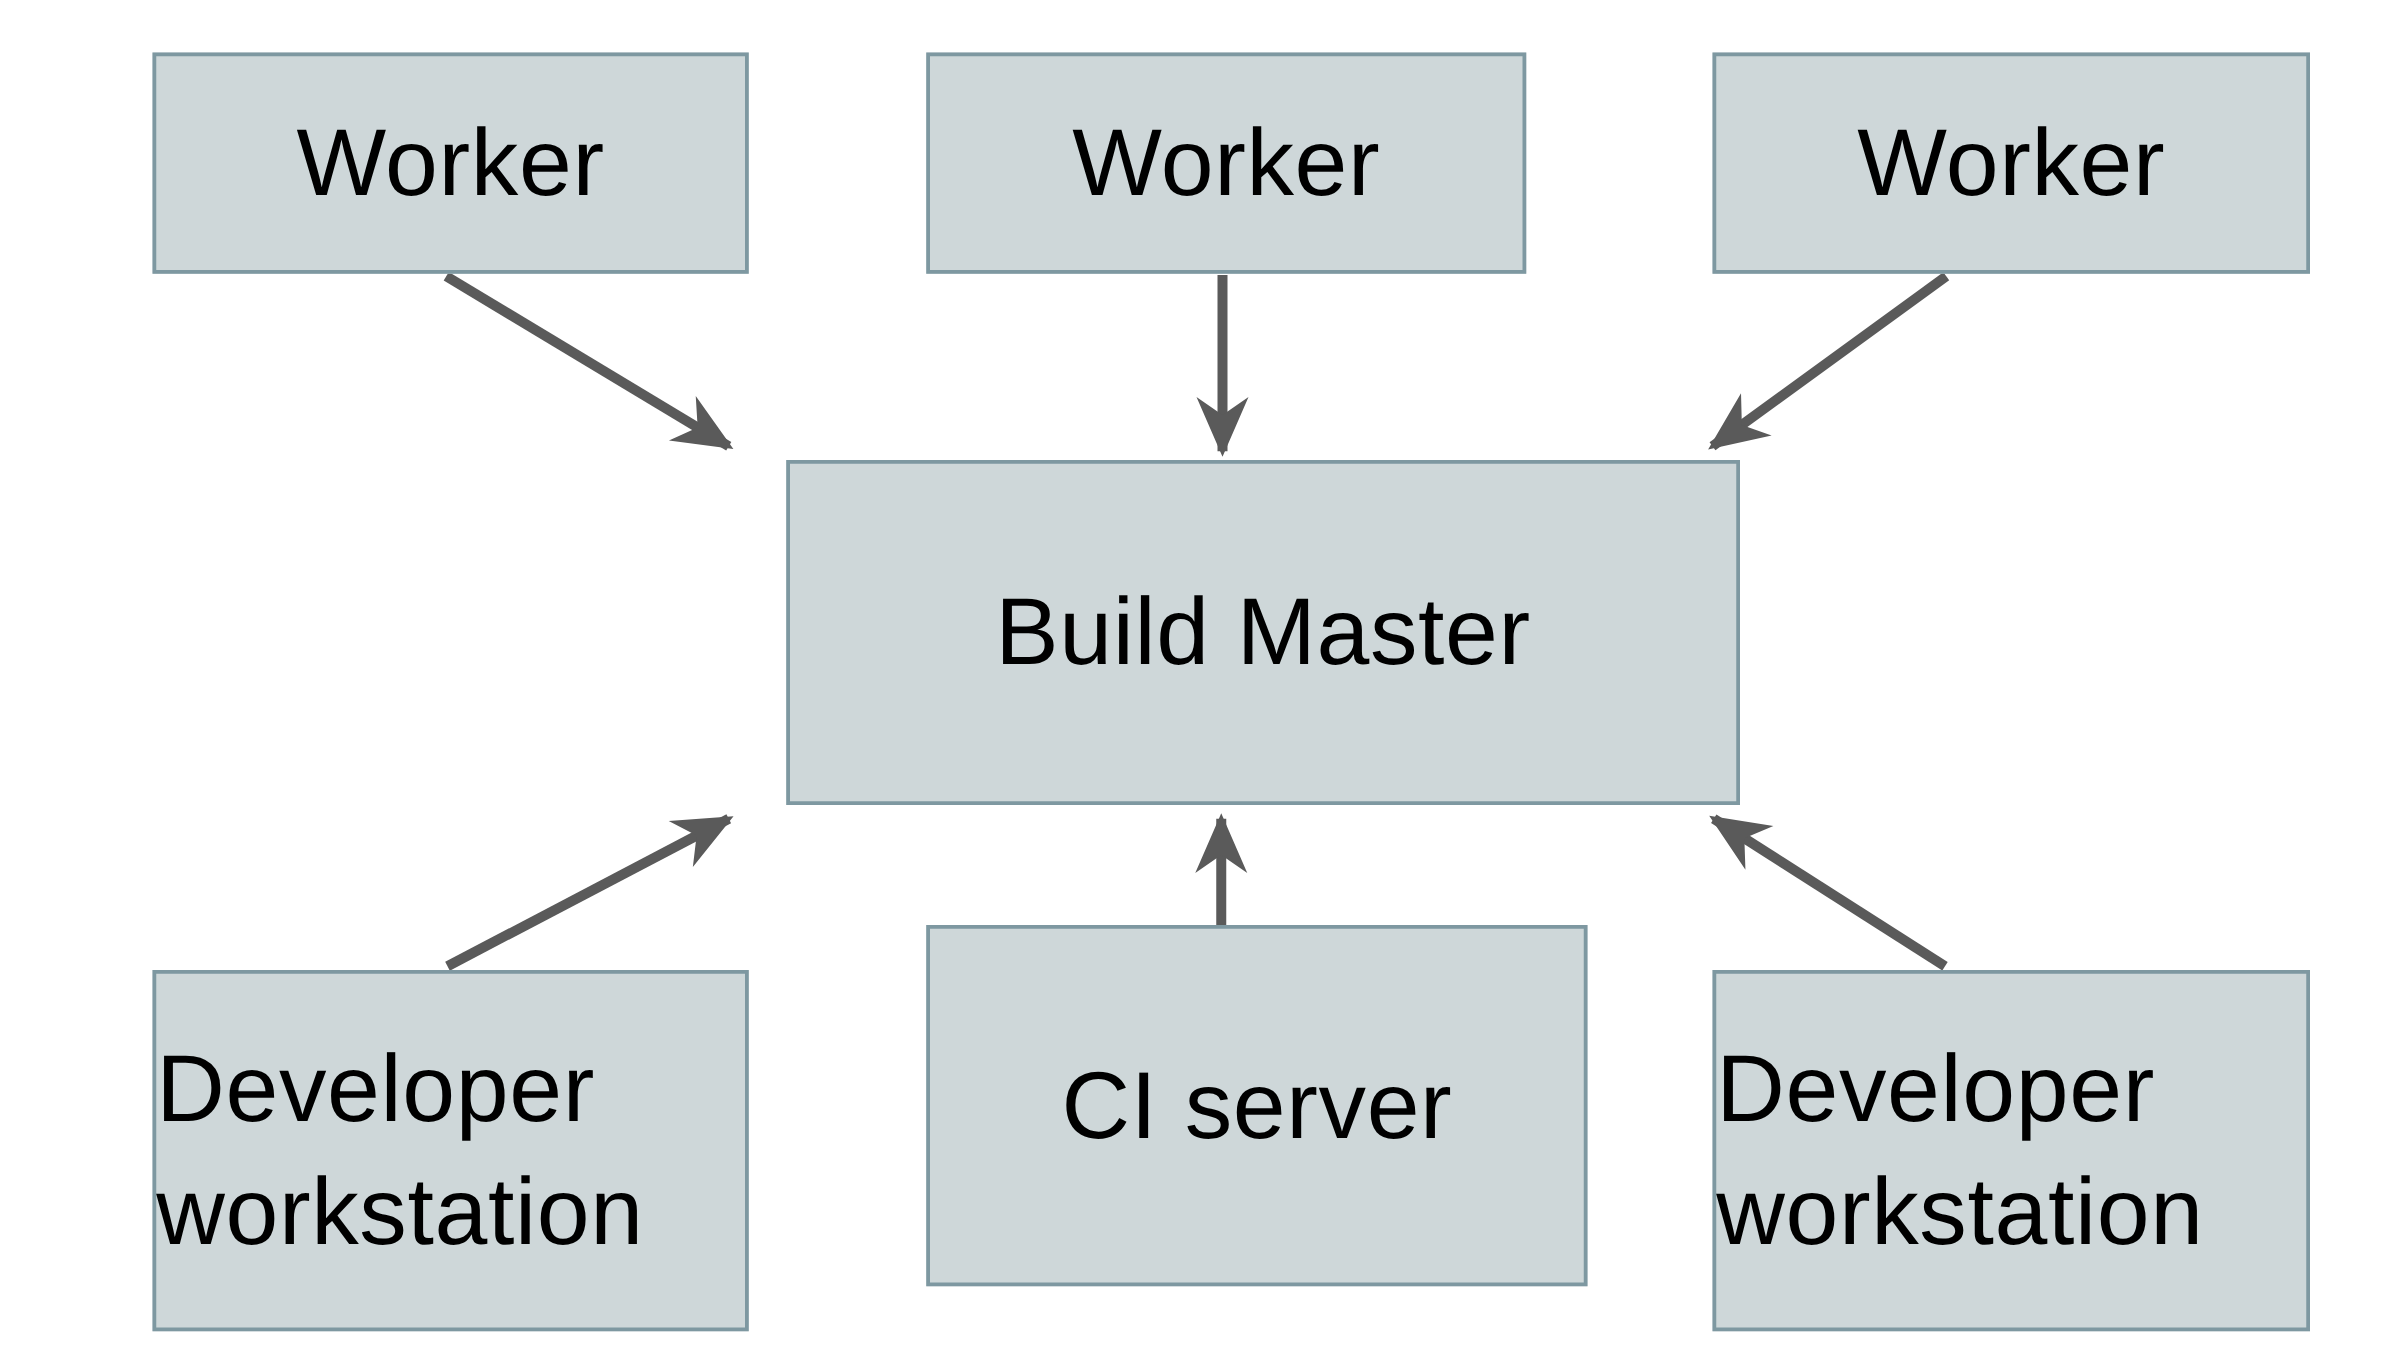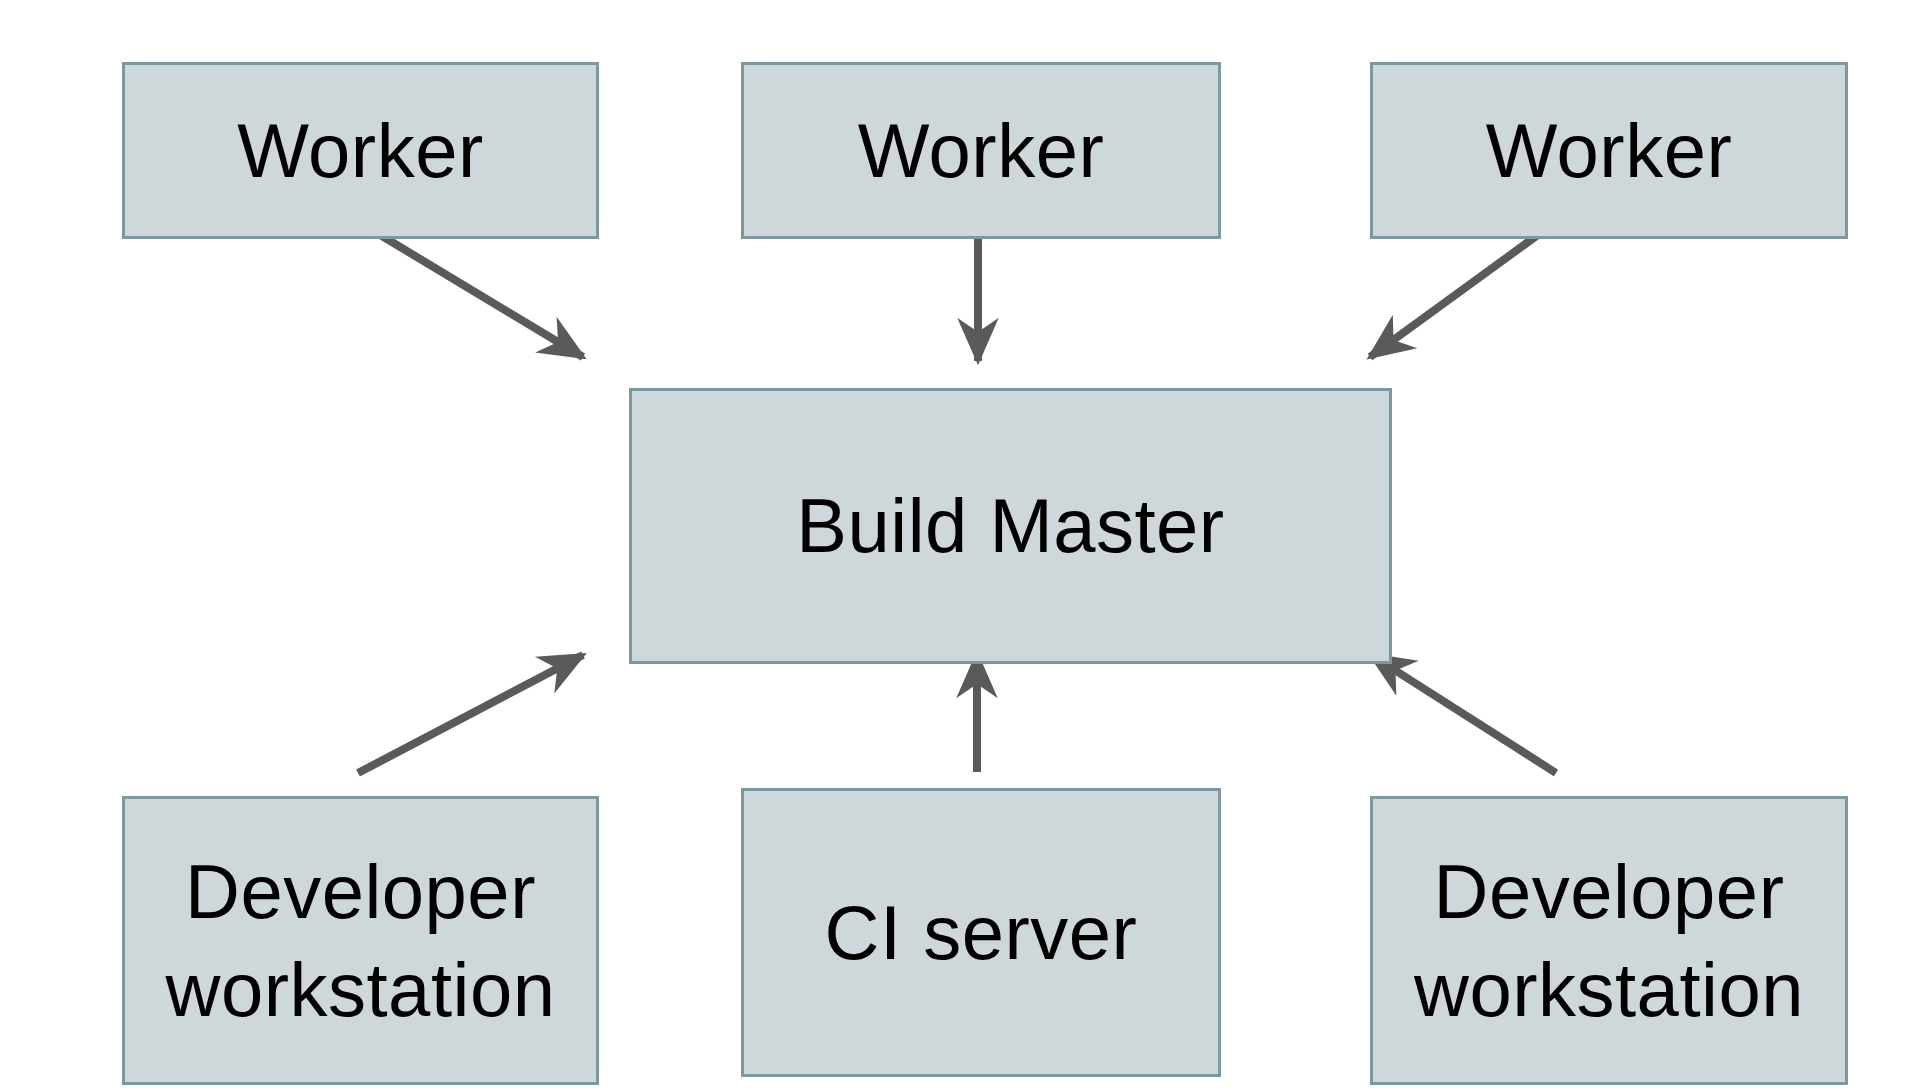--- a/index.html
+++ b/index.html
@@ -35,22 +35,21 @@
     fill:var(--arrow-color);
   }
   .node{
     position:absolute;
     background:var(--node-fill);
     border:3px solid var(--node-border);
     box-sizing:border-box;
     display:flex;
     align-items:center;
     justify-content:center;
-    text-align:center;
-    margin-top:20px;
+    text-align:left;
   }
   .node-label{
     color:var(--text-color);
     font-size:76px;
     line-height:1.28;
     letter-spacing:0.5px;
   }
 </style>
 </head>
 <body>
@@ -84,21 +83,21 @@
   </div>
 
   <div class="node" style="left:629px;  top:368px; width:763px; height:276px;">
     <span class="node-label">Build Master</span>
   </div>
 
   <div class="node" style="left:122px;  top:776px; width:477px; height:289px;">
     <span class="node-label">Developer workstation</span>
   </div>
 
-  <div class="node" style="left:741px;  top:768px; width:480px; height:289px;">
+  <div class="node" style="left:741px;  top:740px; width:529px; height:289px;">
     <span class="node-label">CI server</span>
   </div>
 
   <div class="node" style="left:1370px; top:776px; width:478px; height:289px;">
     <span class="node-label">Developer workstation</span>
   </div>
 
 </div>
 
 </body></html>

